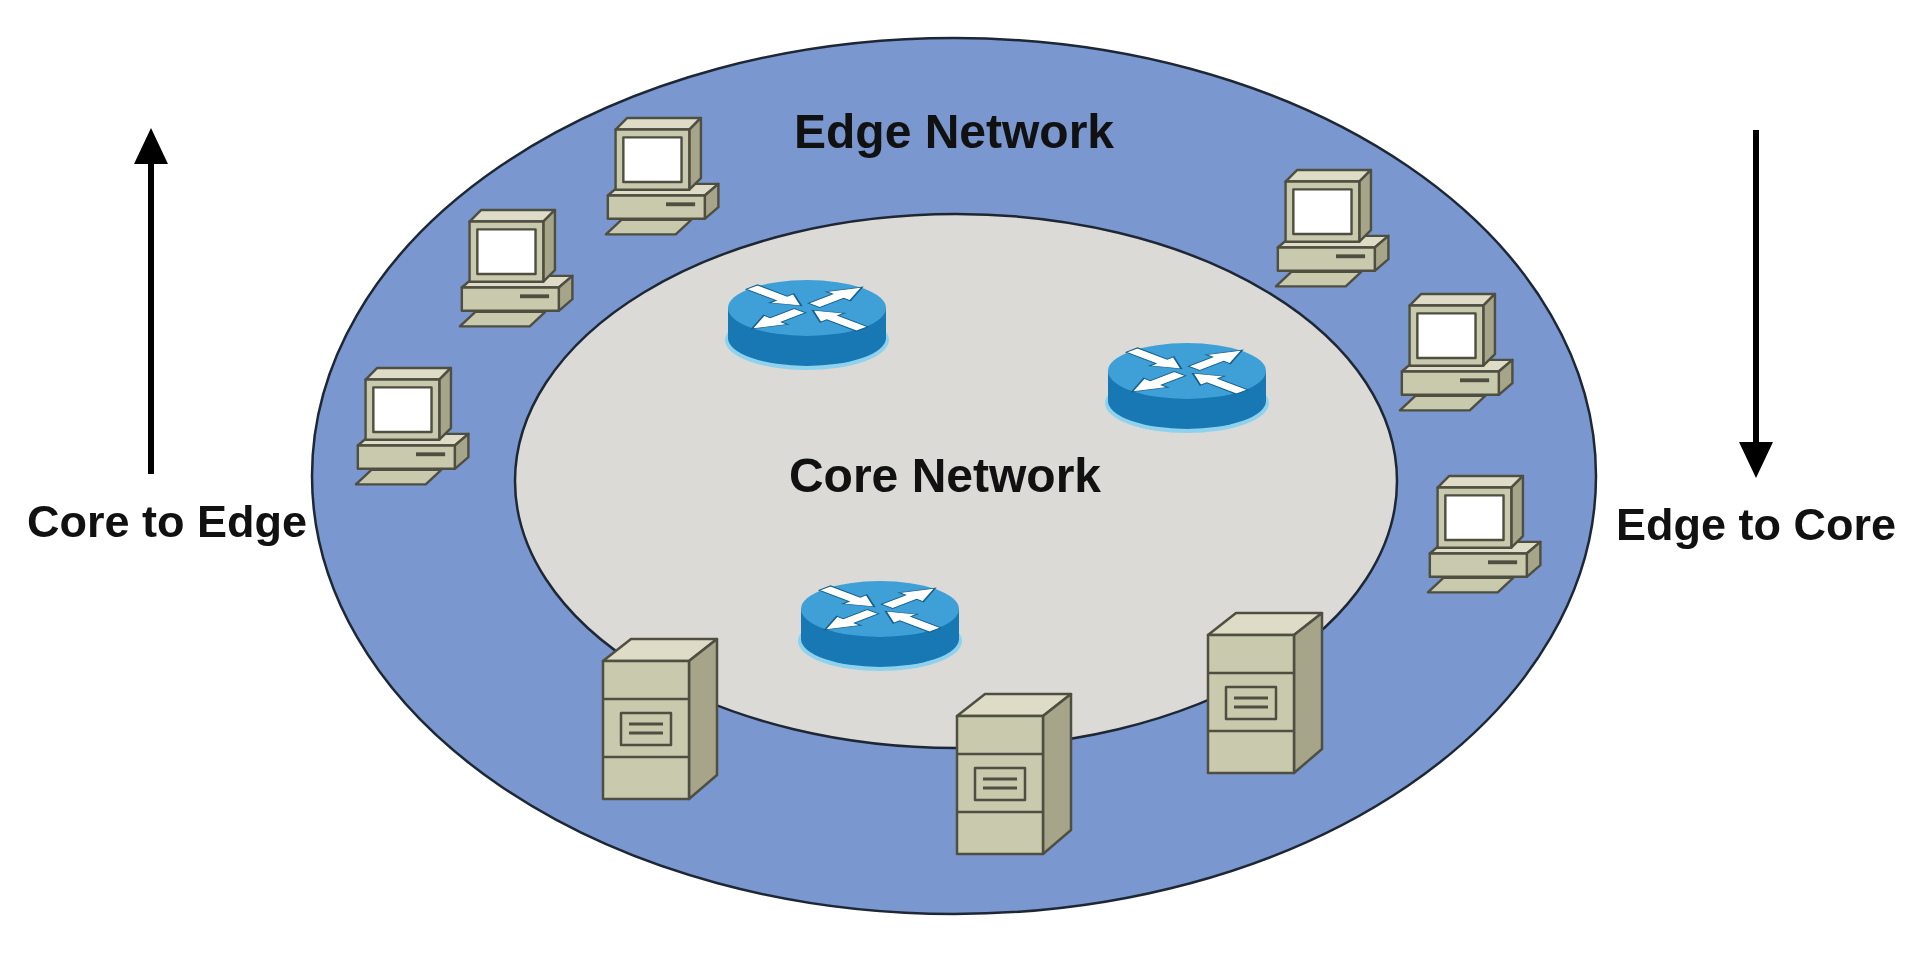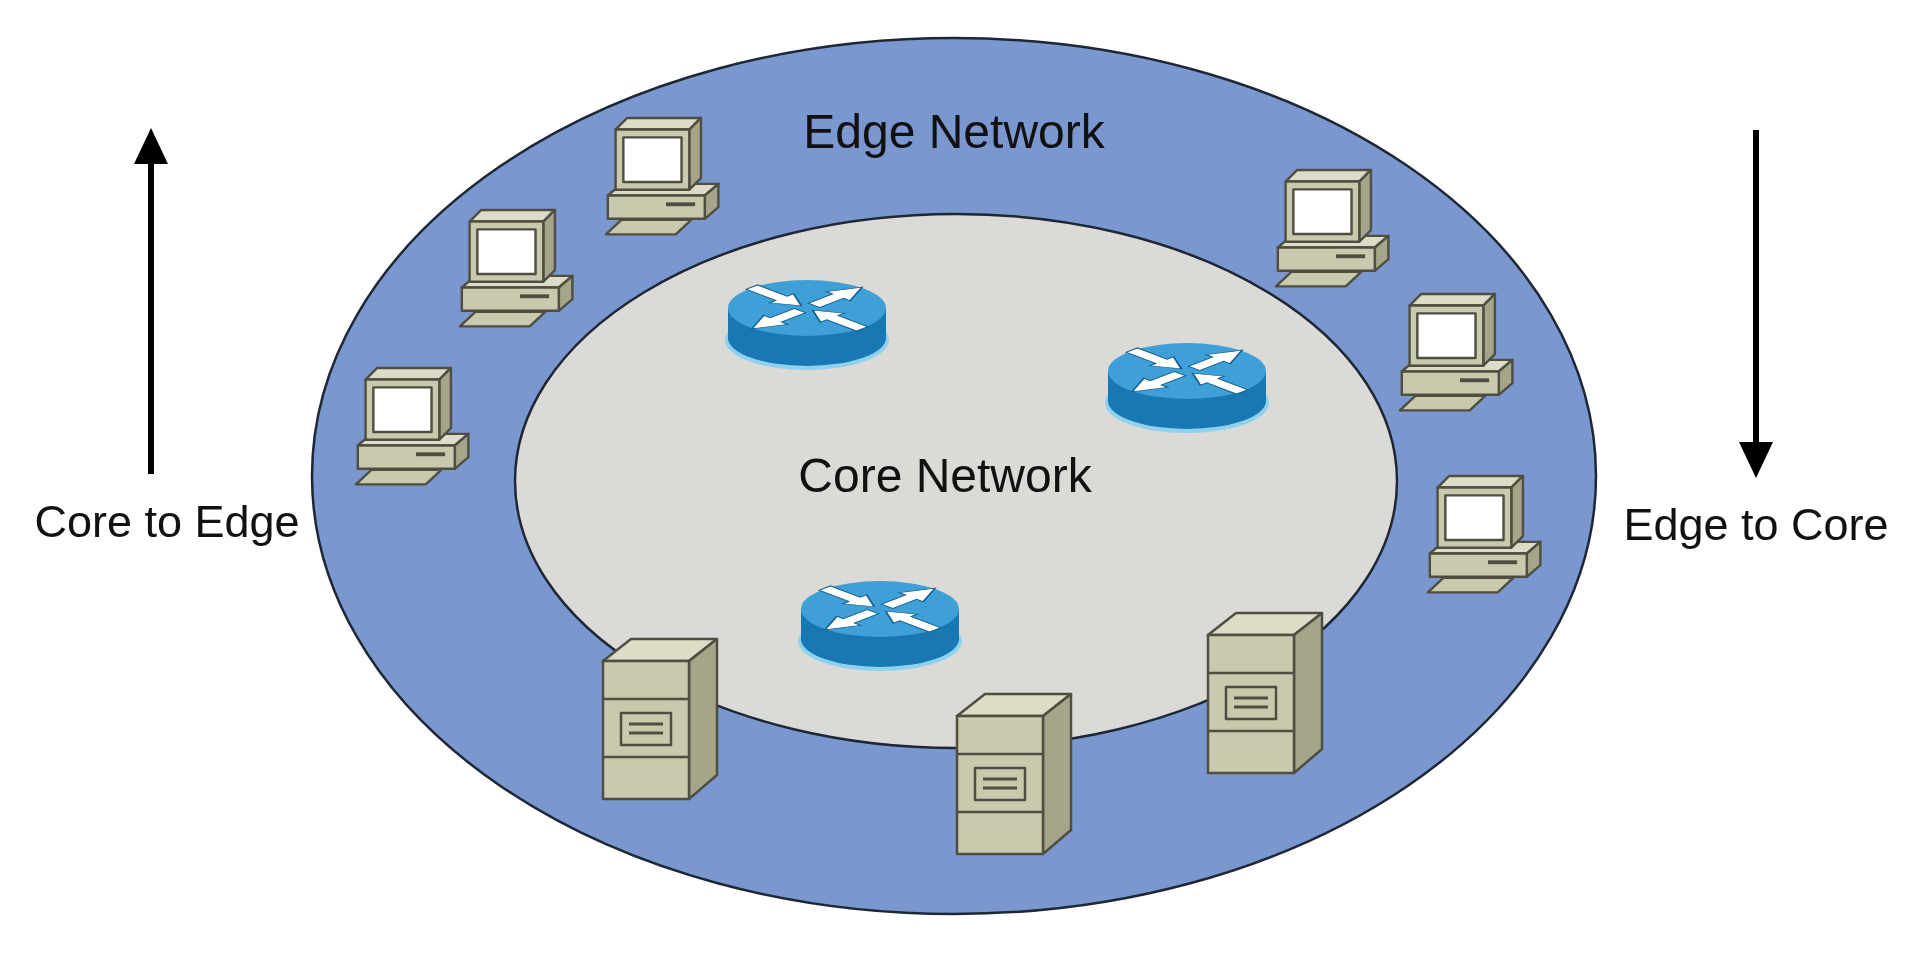--- a/index.html
+++ b/index.html
@@ -1,16 +1,16 @@
 <!DOCTYPE html>
 <html><head>
 <meta charset="utf-8">
 <style>
   html,body{margin:0;padding:0;background:#ffffff;}
-  .canvas{width:1920px;height:960px;position:relative;background:#ffffff;overflow:hidden;}
+  .canvas{width:1920px;height:960px;position:relative;background:#ffffff;overflow:hidden;font-weight:bold;}
   svg{display:block;}
   text{font-family:"Liberation Sans", sans-serif;}
   .net-label{font-size:48px;}
   .flow-label{font-size:45px;}
 </style>
 </head>
 <body>
 
 <div class="canvas">
 <svg width="1920" height="960" viewBox="0 0 1920 960" xmlns="http://www.w3.org/2000/svg">

